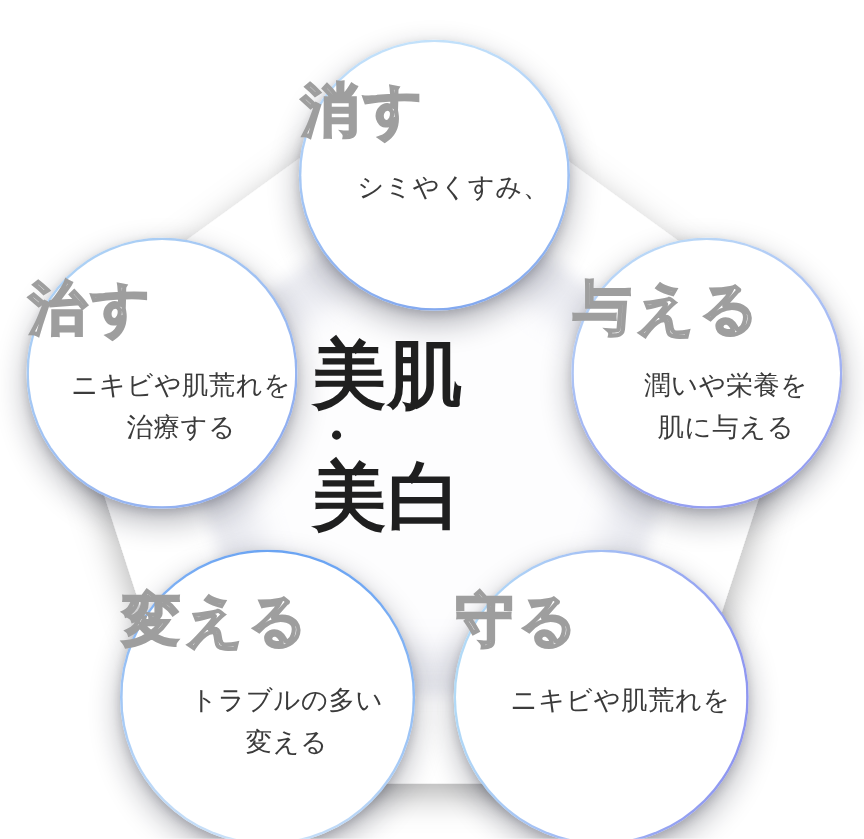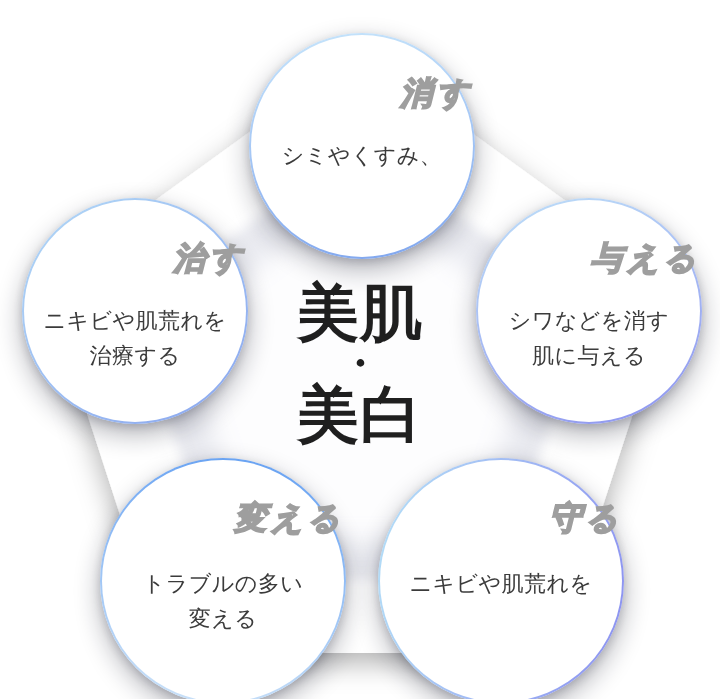--- a/index.html
+++ b/index.html
@@ -36,42 +36,41 @@
                linear-gradient(10deg,var(--change_a),var(--change_b)) border-box;
   }
   .circle-protect{
     left:378px;top:458px;width:242px;height:242px;
     background:linear-gradient(#fff,#fff) padding-box,
                linear-gradient(100deg,var(--protect_a),var(--protect_b)) border-box;
   }
 
   .c-title{
     position:absolute;left:0;top:28px;width:100%;
-    text-align:right;
-    font-size:32px;font-weight:700;letter-spacing:4px;
+    text-align:left;
+    font-size:48px;font-weight:700;letter-spacing:4px;
     color:#ffffff;
     -webkit-text-stroke:2px var(--title_outline);
     text-stroke:2px var(--title_outline);
     line-height:60px;
     white-space:nowrap;
-    font-style:italic;
   }
   .c-body{
-    position:absolute;left:0;width:100%;
+    position:absolute;left:16px;width:100%;
     text-align:center;
     font-size:22px;line-height:35px;letter-spacing:0.5px;
     color:var(--body_text);
     white-space:nowrap;
   }
   .circle-erase .c-body,.circle-heal .c-body,.circle-give .c-body{top:103px;}
   .circle-change .c-body,.circle-protect .c-body{top:106px;}
 
   #center-text{
     position:absolute;left:260px;top:280px;width:200px;
-    text-align:center;z-index:3;
+    text-align:left;z-index:3;
     font-family:"Liberation Serif","DejaVu Serif",serif;
     color:var(--center_text);
     font-weight:600;
   }
   #center-text .big{display:block;font-size:62px;line-height:66px;letter-spacing:1px;}
   #center-text .dot{display:block;font-size:40px;line-height:36px;}
 </style>
 </head>
 <body>
 
@@ -108,21 +107,21 @@
     <div class="c-title">治す</div>
     <div class="c-body">
       <div>ニキビや肌荒れを</div>
       <div>治療する</div>
     </div>
   </div>
 
   <div class="circle circle-give">
     <div class="c-title">与える</div>
     <div class="c-body">
-      <div>シワなどを消す</div>
+      <div>潤いや栄養を</div>
       <div>肌に与える</div>
     </div>
   </div>
 
   <div class="circle circle-change">
     <div class="c-title">変える</div>
     <div class="c-body">
       <div>トラブルの多い</div>
       <div>変える</div>
     </div>

